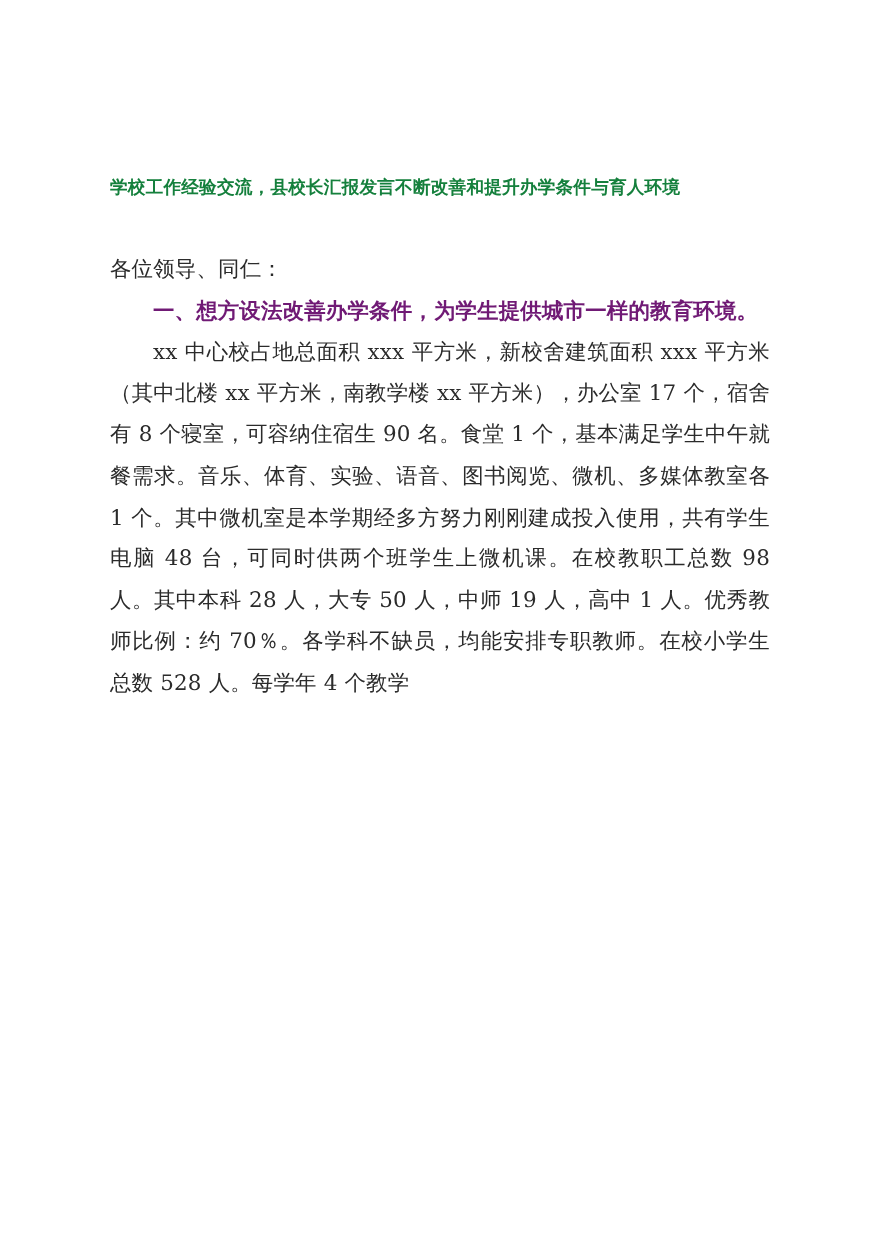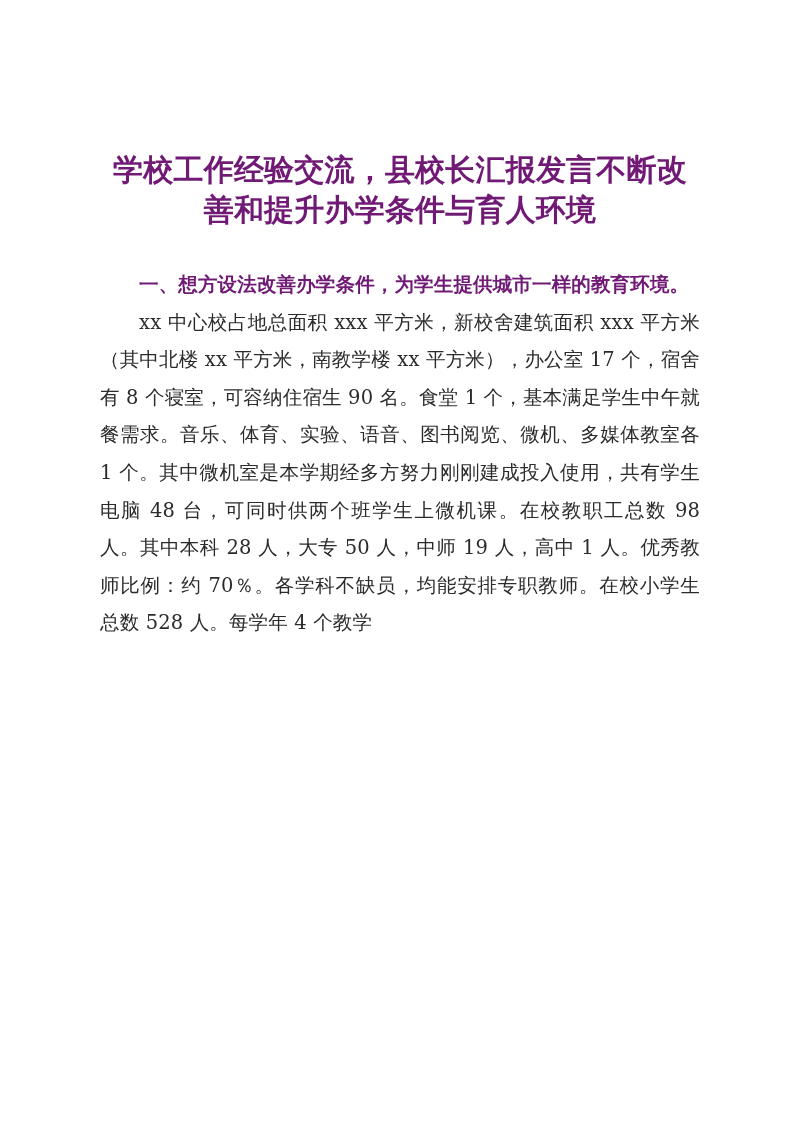--- a/index.html
+++ b/index.html
@@ -24,26 +24,26 @@
   }
   .content {
     position: absolute;
     left: 100px;
     top: 150px;
     width: 600px;
   }
   .doc-title {
     font-family: "DejaVu Sans", "Liberation Sans", sans-serif;
     font-weight: 700;
-    font-size: 30px;
+    font-size: 16px;
     line-height: 40px;
-    text-align: center;
+    text-align: left;
     letter-spacing: 0.2px;
     margin: 0 0 0 0;
-    color: #701a75;
+    color: #15803d;
   }
   .para {
     font-family: "DejaVu Serif", "Liberation Serif", serif;
     font-size: 19.5px;
     line-height: 37.6px;
     text-align: justify;
     text-justify: inter-ideograph;
     margin: 0;
     color: #2b2b2b;
     letter-spacing: 0.15px;
@@ -62,20 +62,21 @@
 </head>
 <body>
 
 <div class="page">
   <div class="content">
 
     <h1 class="doc-title">学校工作经验交流，县校长汇报发言不断改善和提升办学条件与育人环境</h1>
 
     <div class="gap-title-body"></div>
 
+    <p class="para">各位领导、同仁：</p>
 
 
 
 
     <p class="para indent heading">一、想方设法改善办学条件，为学生提供城市一样的教育环境。</p>
 
     <p class="para indent">xx 中心校占地总面积 xxx 平方米，新校舍建筑面积 xxx 平方米（其中北楼 xx 平方米，南教学楼 xx 平方米），办公室 17 个，宿舍有 8 个寝室，可容纳住宿生 90 名。食堂 1 个，基本满足学生中午就餐需求。音乐、体育、实验、语音、图书阅览、微机、多媒体教室各 1 个。其中微机室是本学期经多方努力刚刚建成投入使用，共有学生电脑 48 台，可同时供两个班学生上微机课。在校教职工总数 98 人。其中本科 28 人，大专 50 人，中师 19 人，高中 1 人。优秀教师比例：约 70％。各学科不缺员，均能安排专职教师。在校小学生总数 528 人。每学年 4 个教学</p>
 
   </div>
 </div>

